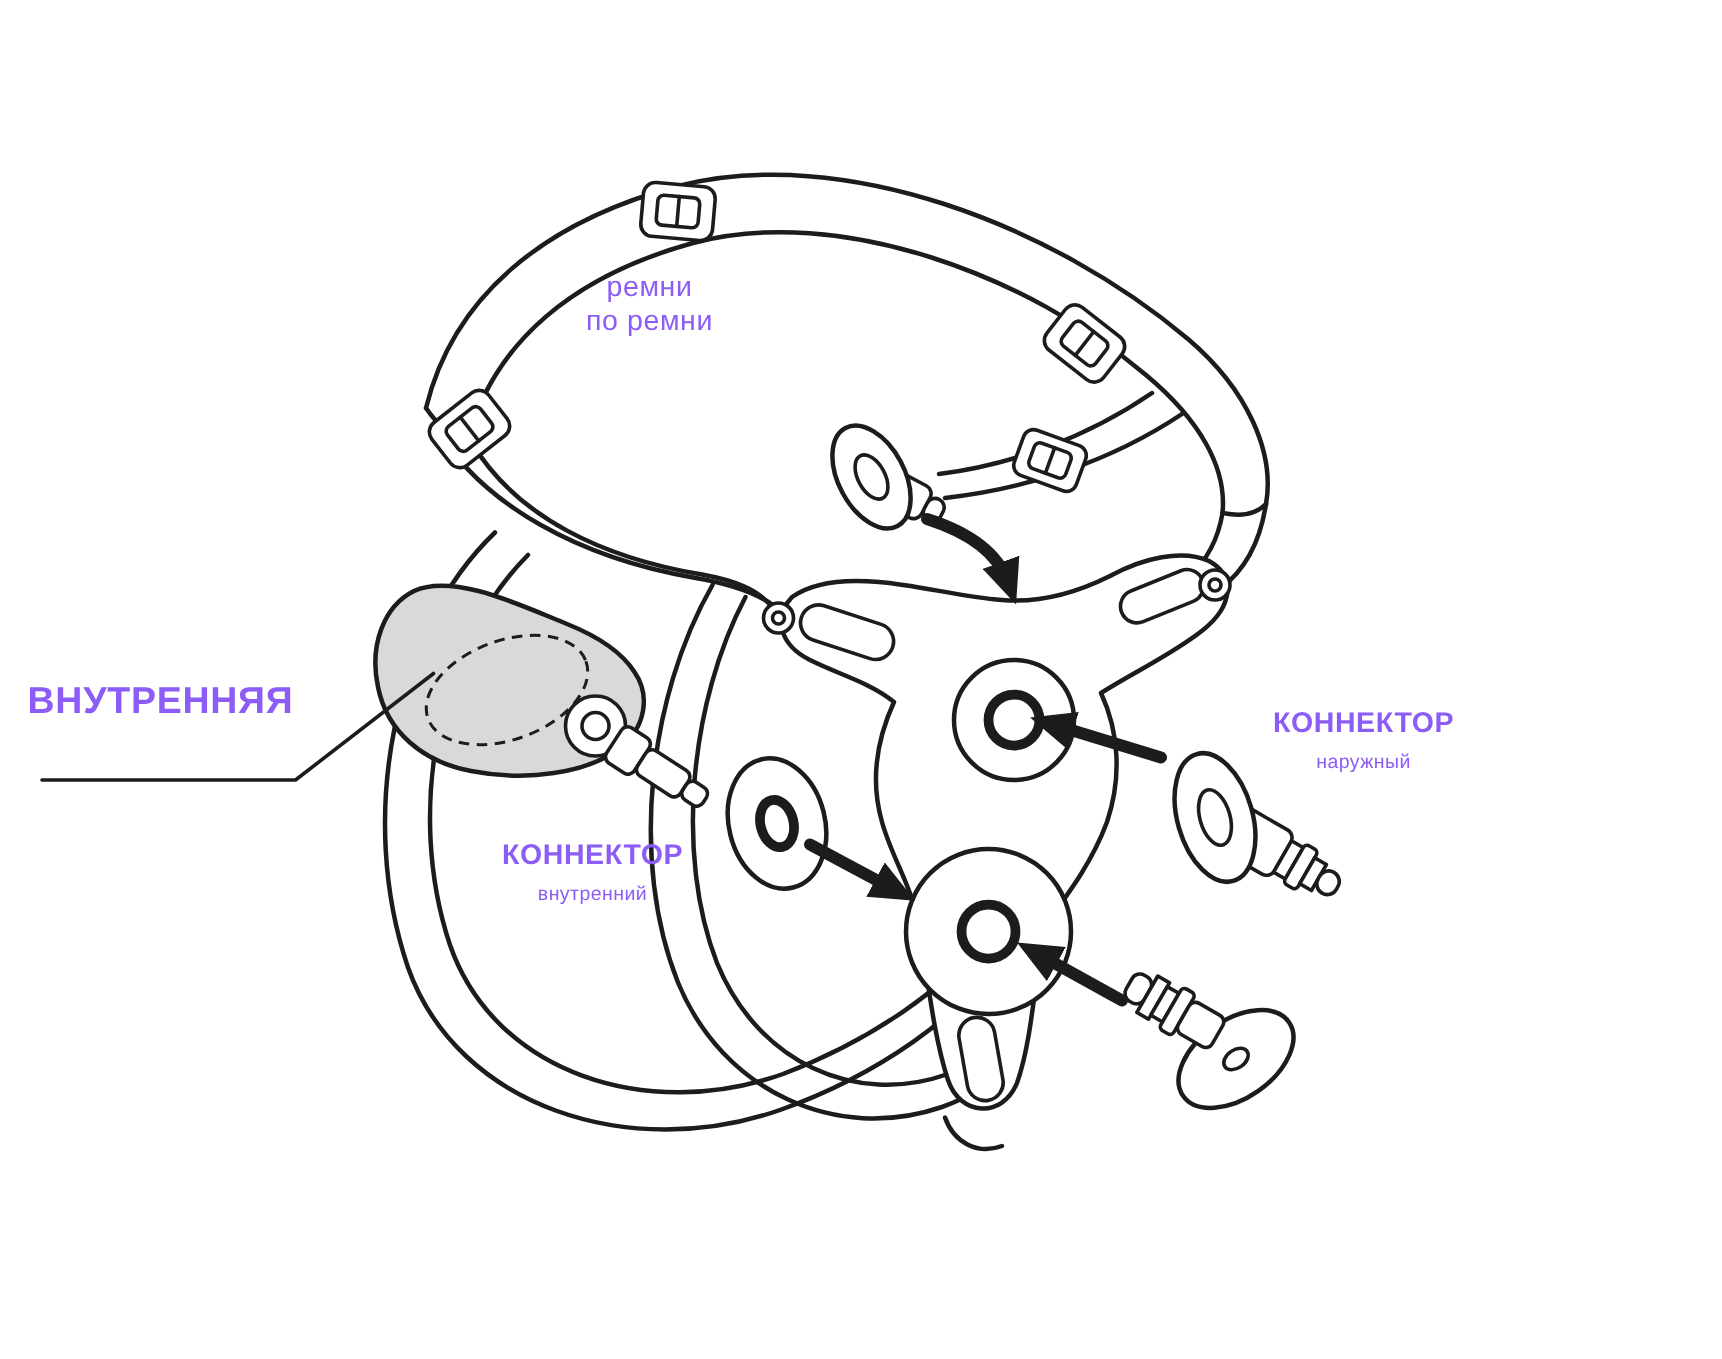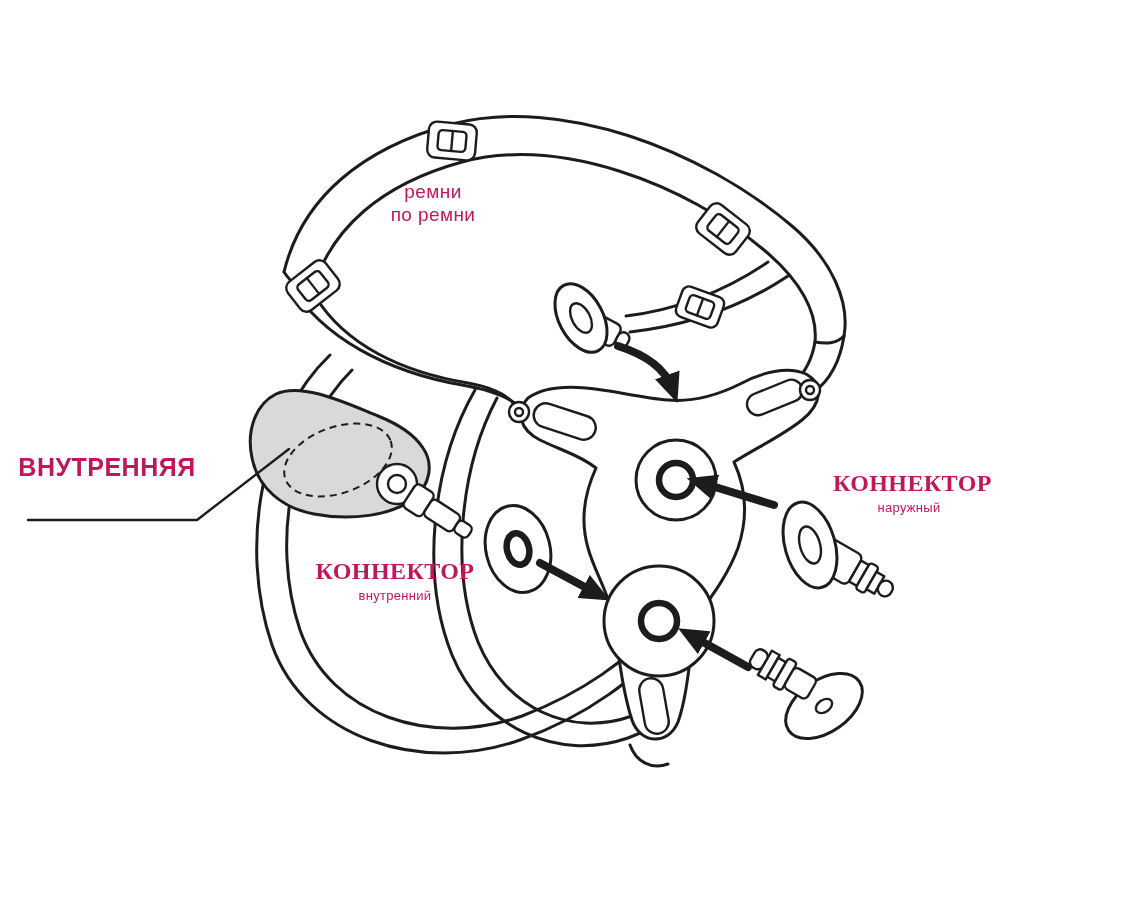--- a/index.html
+++ b/index.html
@@ -16,22 +16,22 @@
   svg{position:absolute;left:0;top:0;}
   .s3{fill:none;stroke:var(--line);stroke-width:3;stroke-linecap:round;stroke-linejoin:round;}
   .s2{fill:none;stroke:var(--line);stroke-width:2.4;stroke-linecap:round;stroke-linejoin:round;}
   .fw{fill:#fff;stroke:var(--line);stroke-width:3;stroke-linejoin:round;}
   .fw2{fill:#fff;stroke:var(--line);stroke-width:2.4;stroke-linejoin:round;}
   .ring{fill:#fff;stroke:var(--line);stroke-width:6.5;}
   .shade{fill:var(--shade);stroke:var(--line);stroke-width:3;stroke-linejoin:round;}
   .dash{fill:none;stroke:var(--line);stroke-width:2;stroke-dasharray:7 5;}
   .arrow{fill:none;stroke:var(--line);stroke-width:8;stroke-linecap:round;}
   .ah{fill:var(--line);}
-  .lbl{position:absolute;color:#be185d;text-align:center;}
-  .lbl .ttl{display:block;font-weight:700;font-size:24px;line-height:26px;letter-spacing:.4px;font-family:Liberation Serif, serif;}
+  .lbl{position:absolute;color:#8b5cf6;text-align:center;}
+  .lbl .ttl{display:block;font-weight:700;font-size:19px;line-height:26px;letter-spacing:.4px;}
   .lbl .sub{display:block;font-size:13px;line-height:24px;letter-spacing:.3px;}
   .lbl-straps{left:318px;top:180px;width:230px;font-size:19px;line-height:23px;letter-spacing:.4px;}
   .lbl-straps span{display:block;}
   .lbl-attachment{left:18px;top:452px;width:178px;font-weight:700;font-size:25px;line-height:30px;letter-spacing:.5px;}
   .lbl-attachment span{display:block;}
   .lbl-conn-inner{left:300px;top:558px;width:190px;}
   .lbl-conn-outer{left:833px;top:470px;width:152px;}
 </style>
 </head>
 <body>

